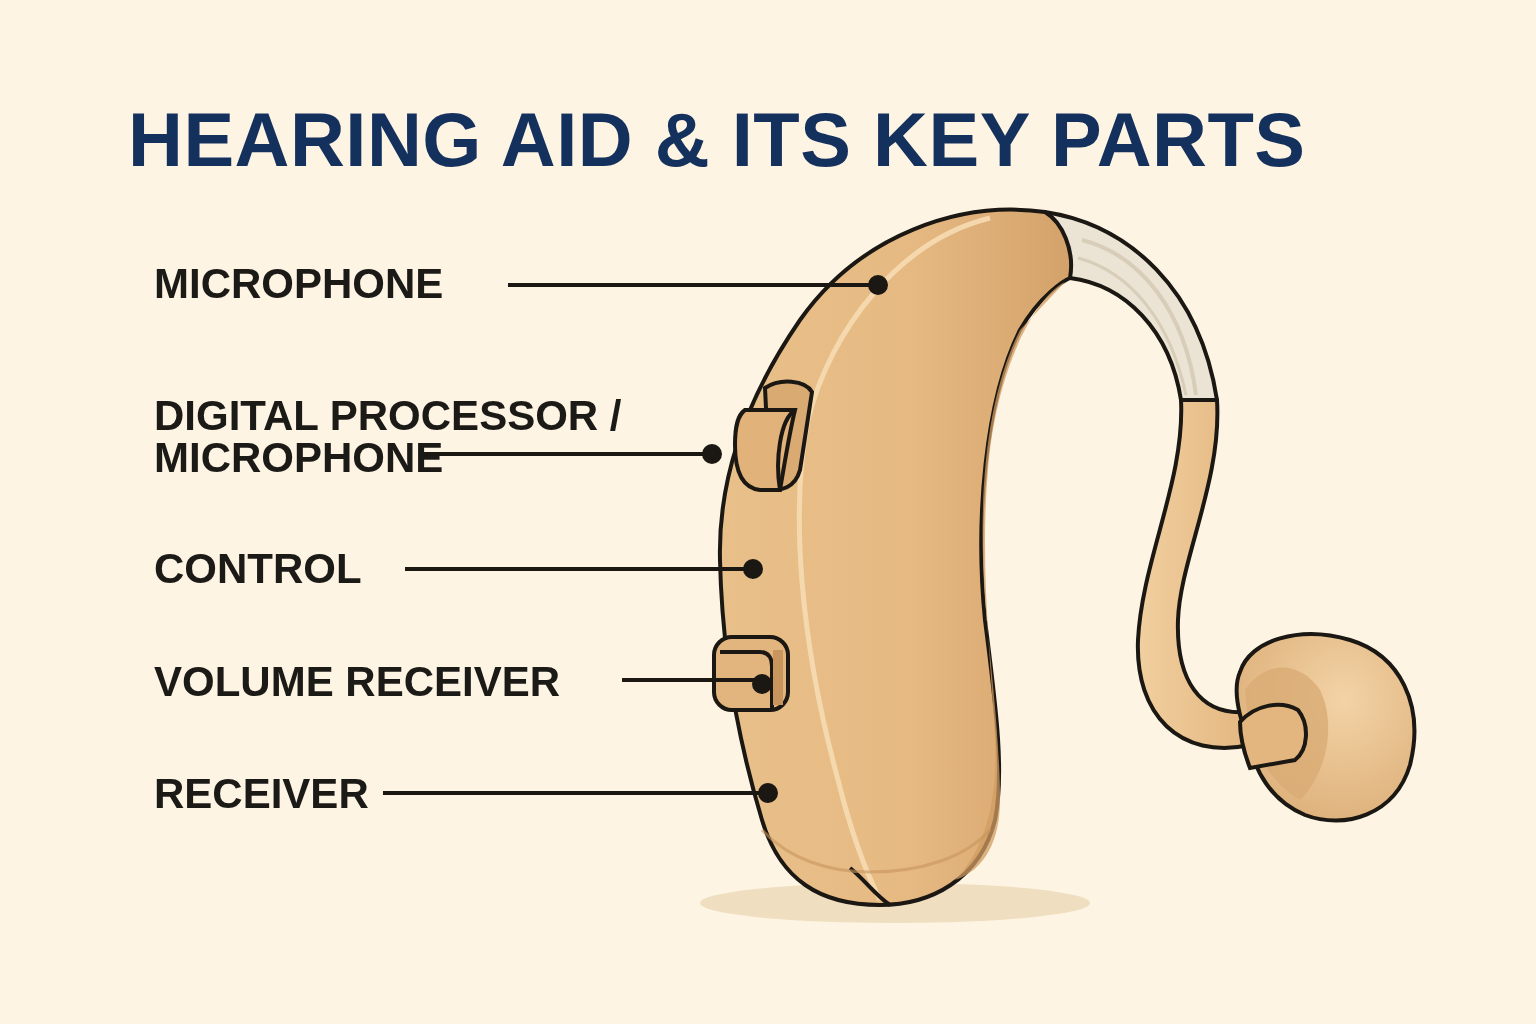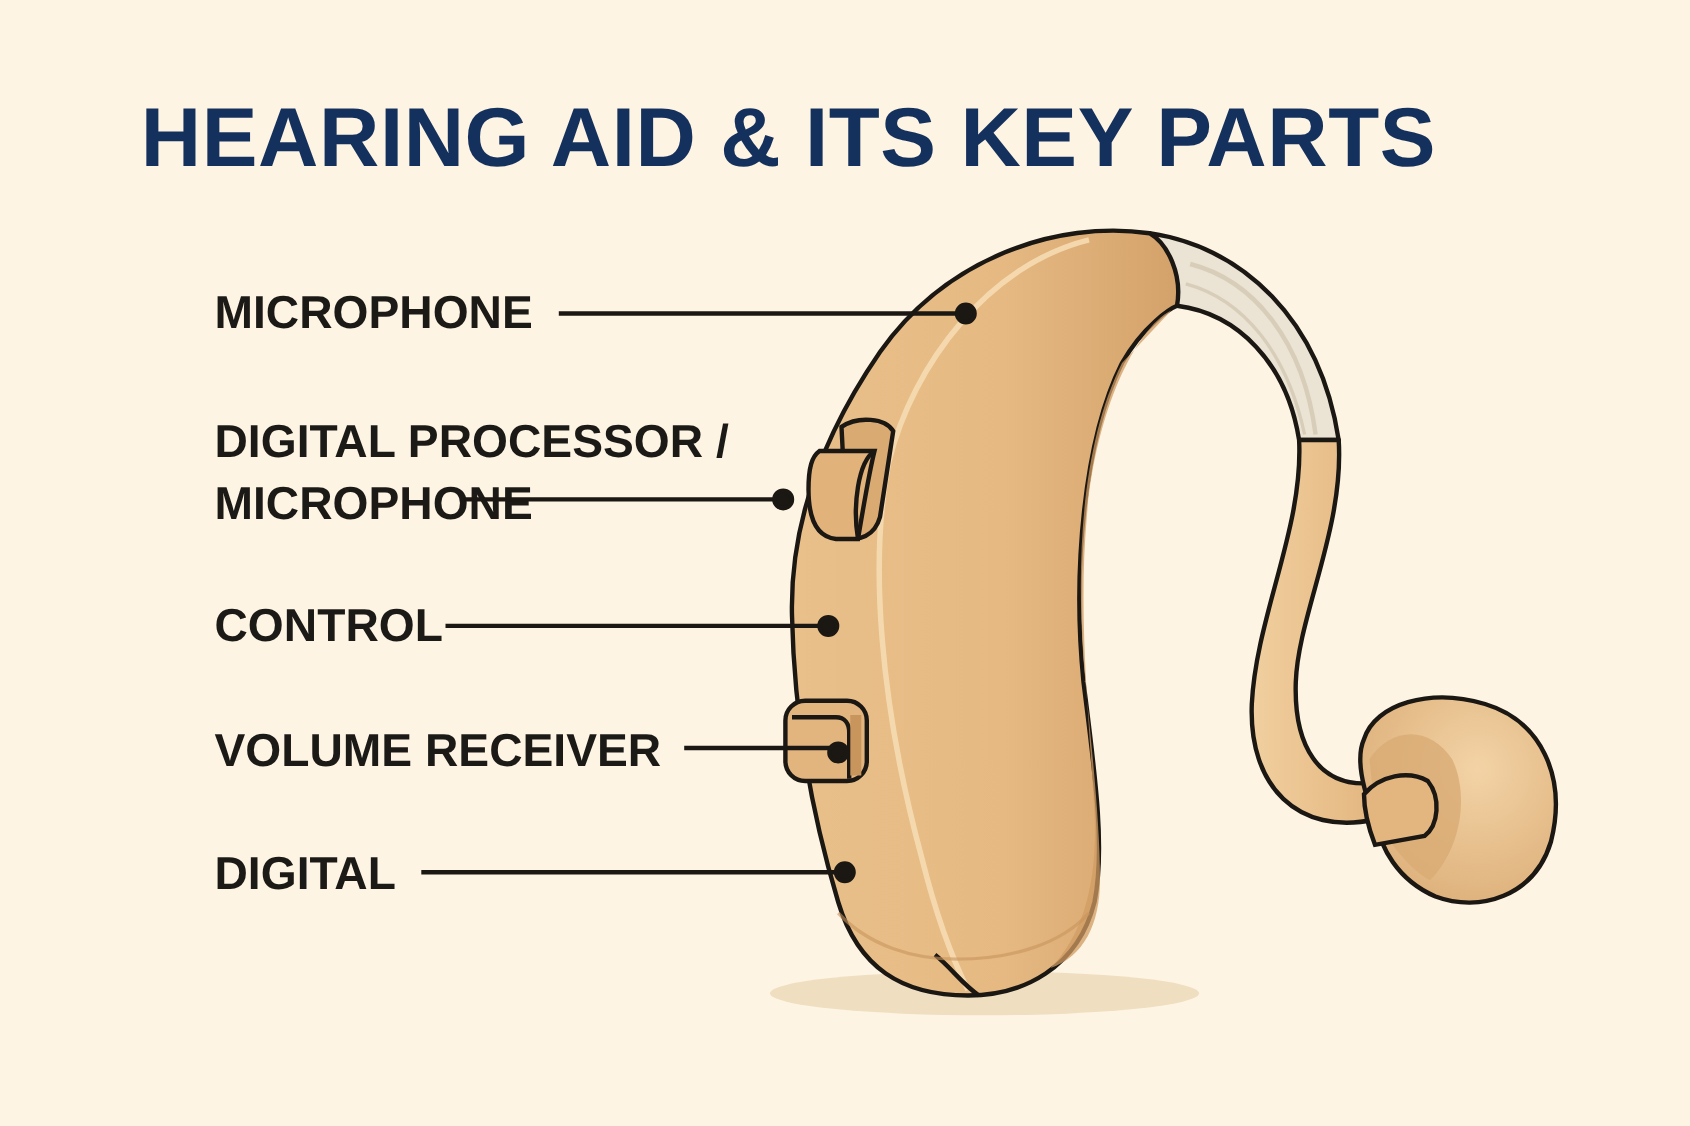--- a/index.html
+++ b/index.html
@@ -3,44 +3,44 @@
 <meta charset="utf-8">
 <style>
   html, body { margin: 0; padding: 0; }
   body {
     width: 1536px; height: 1024px; overflow: hidden;
     background: #fdf4e3;
     position: relative;
     font-family: "Liberation Sans", "DejaVu Sans", sans-serif;
   }
   .title {
-    position: absolute; left: 128px; top: 82px;
+    position: absolute; left: 128px; top: 96px;
     font-size: 76px; font-weight: 700; color: #14305c;
     letter-spacing: 0.5px; white-space: nowrap;
     transform: scaleX(1.0);
     transform-origin: left top;
   }
   .label {
     position: absolute; left: 154px;
     font-size: 42px; font-weight: 700; color: #1c1a17;
-    line-height: 56px; white-space: nowrap; margin-left: 41px;
+    line-height: 56px; white-space: nowrap;
   }
   svg.art { position: absolute; left: 0; top: 0; }
 </style>
 </head>
 <body>
 
 <div class="title">HEARING AID &amp; ITS KEY PARTS</div>
 
 <div class="label" style="top:256px">MICROPHONE</div>
-<div class="label" style="top:373px">DIGITAL PROCESSOR /</div>
+<div class="label" style="top:388px">DIGITAL PROCESSOR /</div>
 <div class="label" style="top:430px">MICROPHONE</div>
 <div class="label" style="top:541px">CONTROL</div>
 <div class="label" style="top:654px">VOLUME RECEIVER</div>
-<div class="label" style="top:766px">DIGITAL</div>
+<div class="label" style="top:766px">RECEIVER</div>
 
 <svg class="art" width="1536" height="1024" viewBox="0 0 1536 1024">
   <defs>
     <linearGradient id="bodyGrad" x1="0" y1="0" x2="1" y2="0">
       <stop offset="0" stop-color="#e9c08a"></stop>
       <stop offset="0.55" stop-color="#e6b982"></stop>
       <stop offset="1" stop-color="#d3a26a"></stop>
     </linearGradient>
     <linearGradient id="tubeGrad" x1="0" y1="0" x2="1" y2="0">
       <stop offset="0" stop-color="#f1cf9f"></stop>

